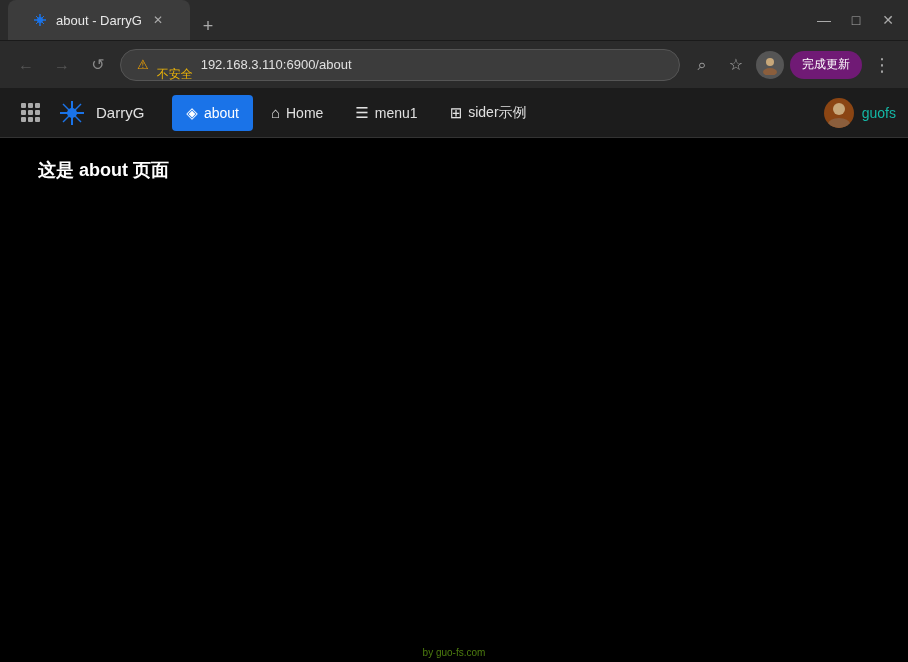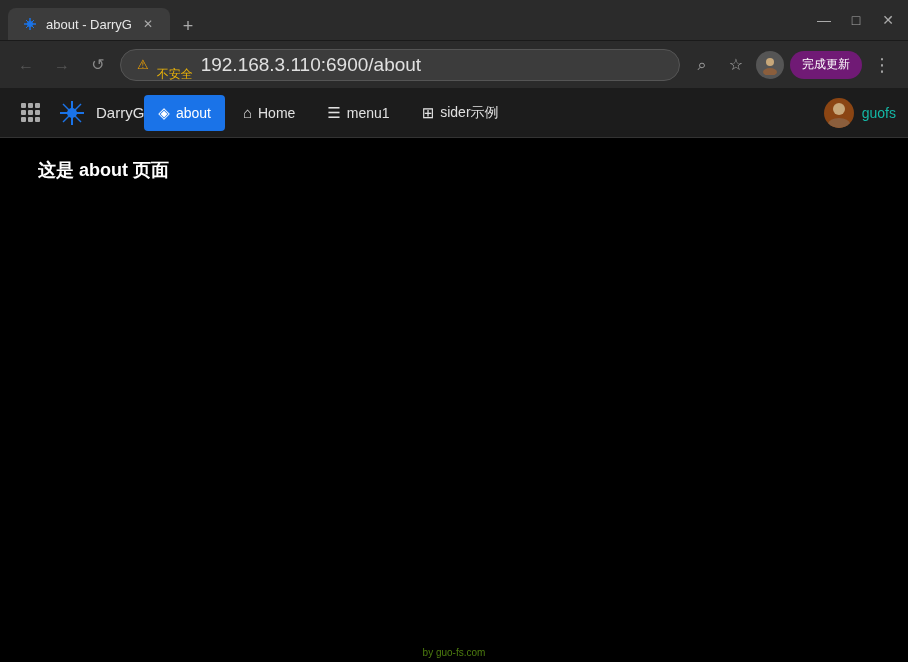--- a/index.html
+++ b/index.html
@@ -20,22 +20,22 @@
     .tab-bar {
       display: flex;
       align-items: flex-end;
       flex: 1;
       height: 100%;
     }
     .tab {
       display: flex;
       align-items: center;
       gap: 8px;
-      height: 32px;
-      padding: 0 14px;
+      height: 40px;
+      padding: 0 24px;
       background: #3c3c3c;
       border-radius: 8px 8px 0 0;
       font-size: 13px;
       color: #e8e8e8;
       min-width: 160px;
       max-width: 220px;
       cursor: pointer;
     }
     .tab-icon {
       width: 16px;
@@ -114,21 +114,21 @@
       border: 1px solid #555;
       border-radius: 20px;
       padding: 0 16px;
       color: #fff;
       font-size: 13px;
       display: flex;
       align-items: center;
       gap: 8px;
     }
     .lock-icon { color: #f4a300; font-size: 13px; }
-    .address-text { color: #e0e0e0; font-size: 19px; flex: 1; }
+    .address-text { color: #e0e0e0; font-size: 13px; flex: 1; }
     .address-actions {
       display: flex;
       align-items: center;
       gap: 6px;
     }
     .addr-action-btn {
       width: 28px;
       height: 28px;
       display: flex;
       align-items: center;
@@ -187,21 +187,21 @@
       align-items: center;
       justify-content: center;
       cursor: pointer;
       color: #aaa;
       margin-right: 8px;
     }
     .app-logo {
       display: flex;
       align-items: center;
       gap: 8px;
-      margin-right: 0;
+      margin-right: 28px;
     }
     .app-logo-icon {
       width: 32px;
       height: 32px;
       display: flex;
       align-items: center;
       justify-content: center;
     }
     .app-logo-text {
       font-size: 15px;

